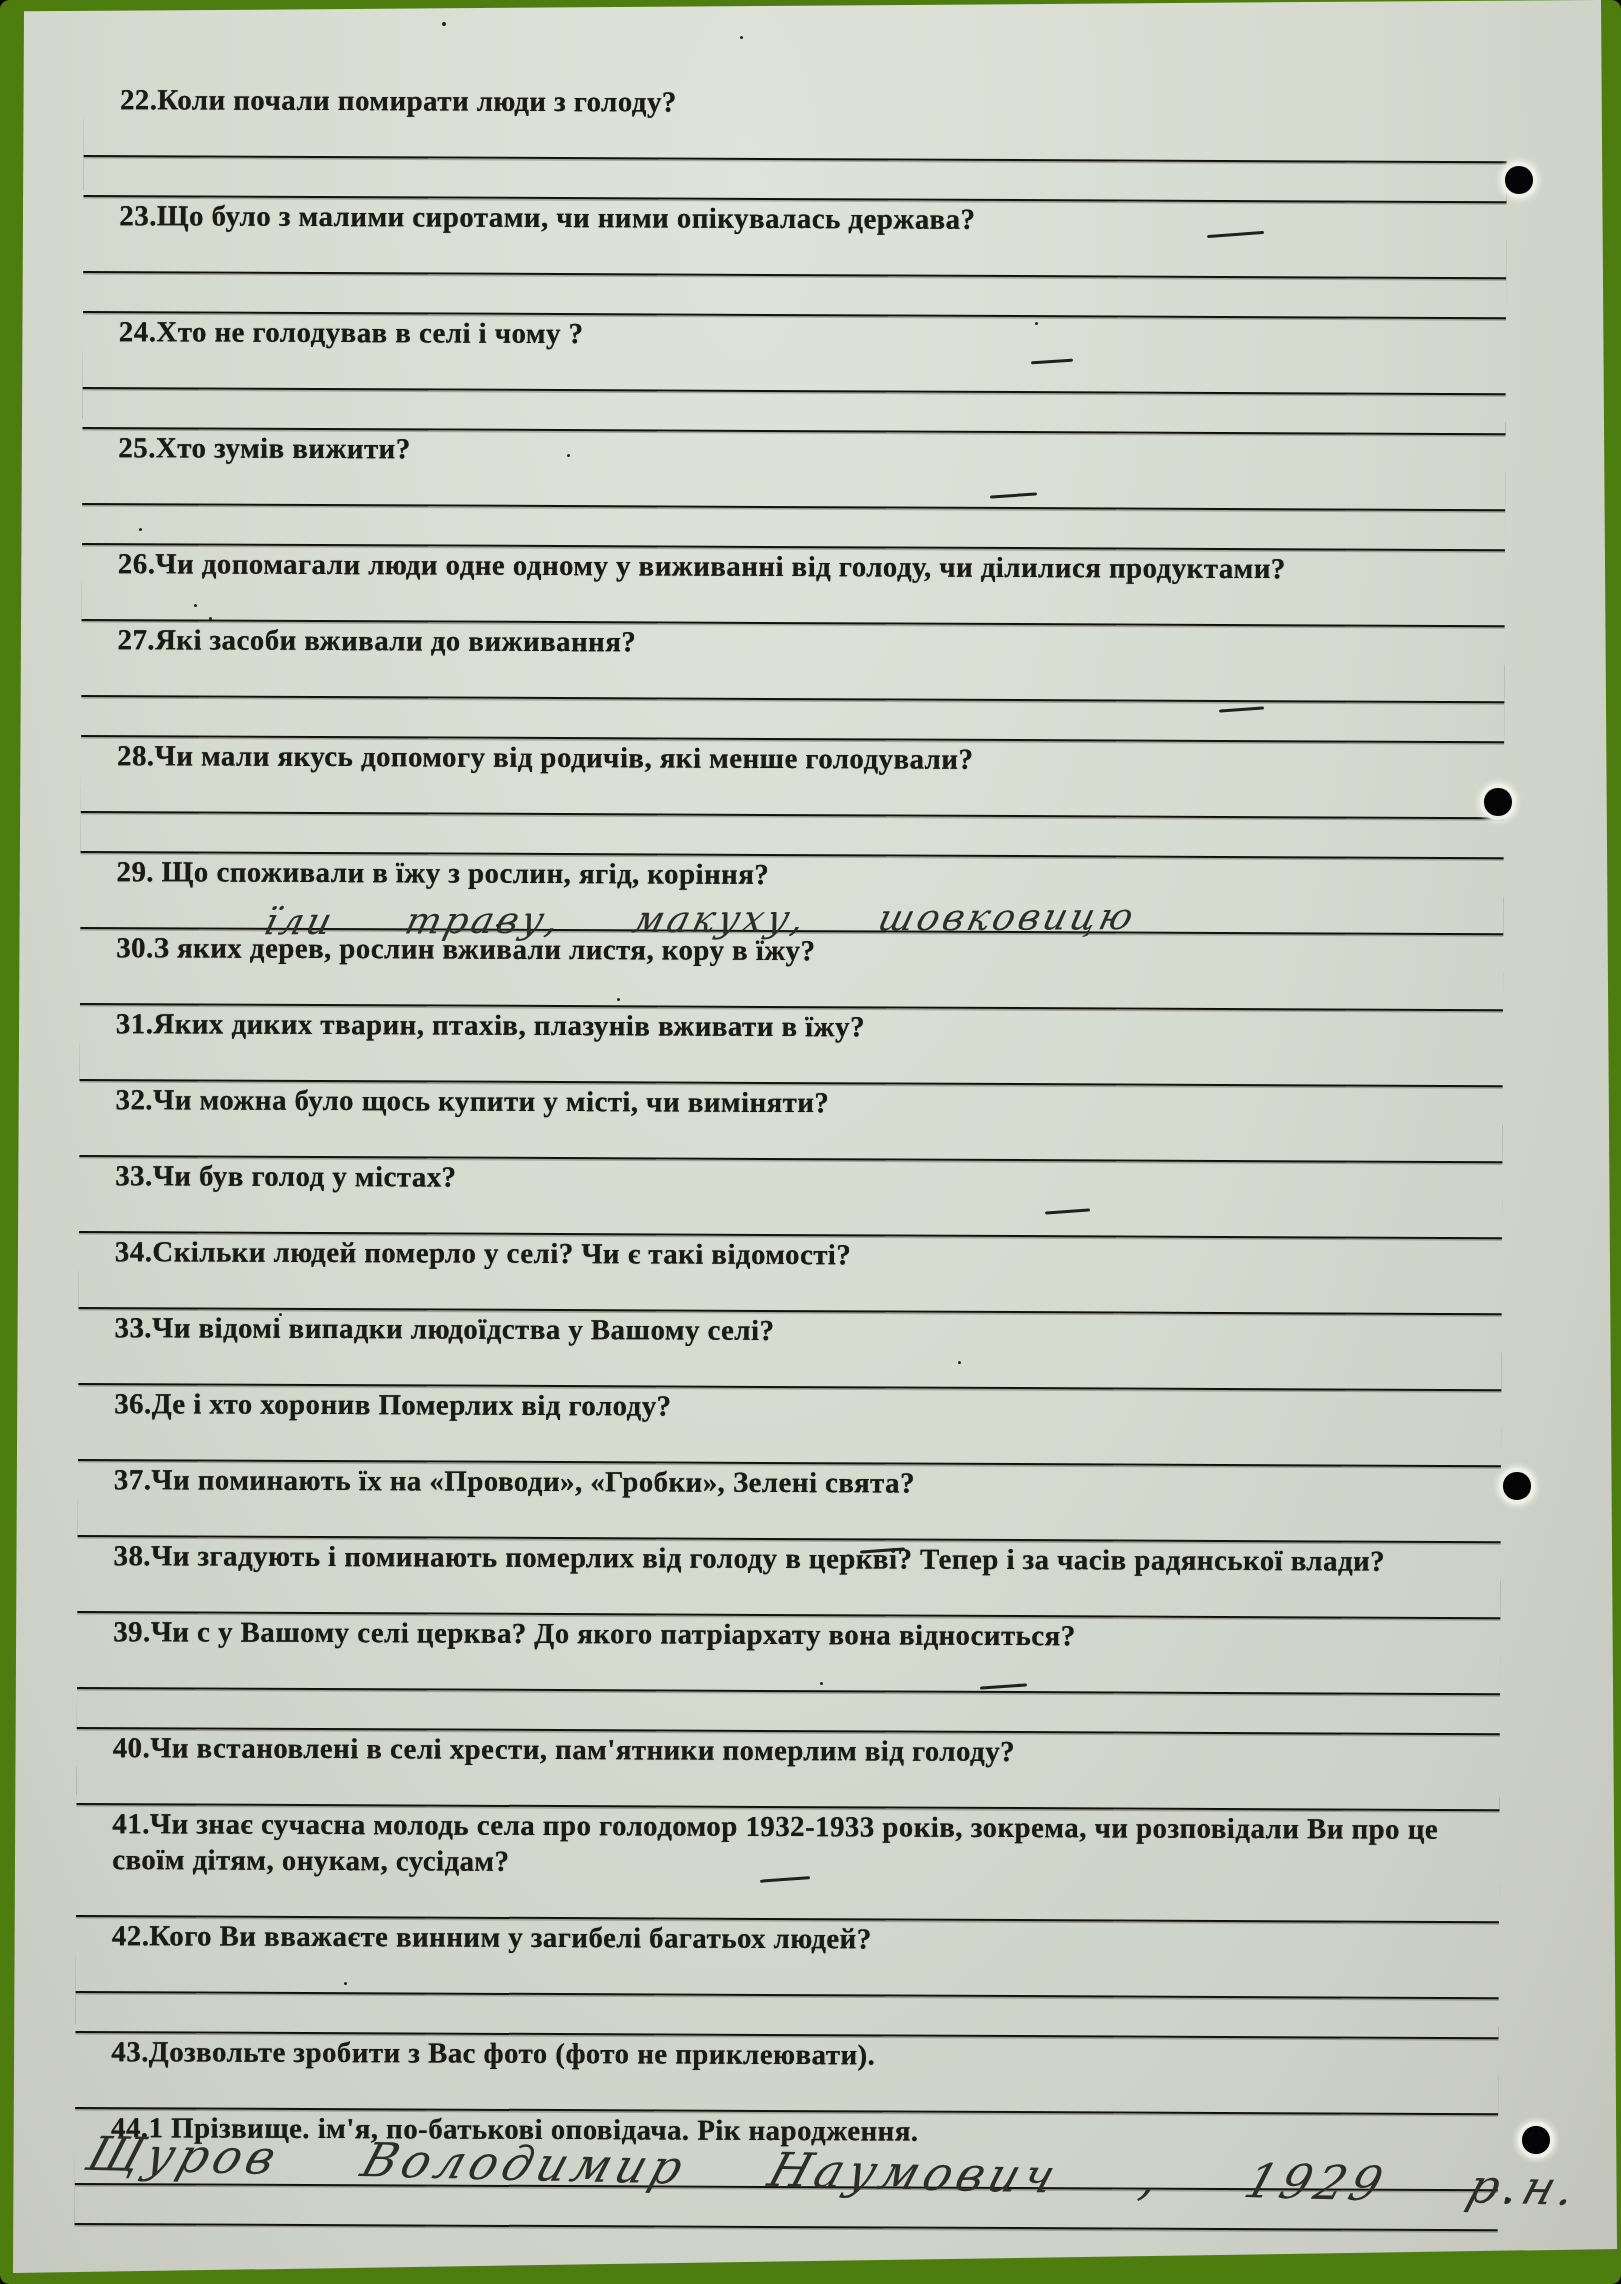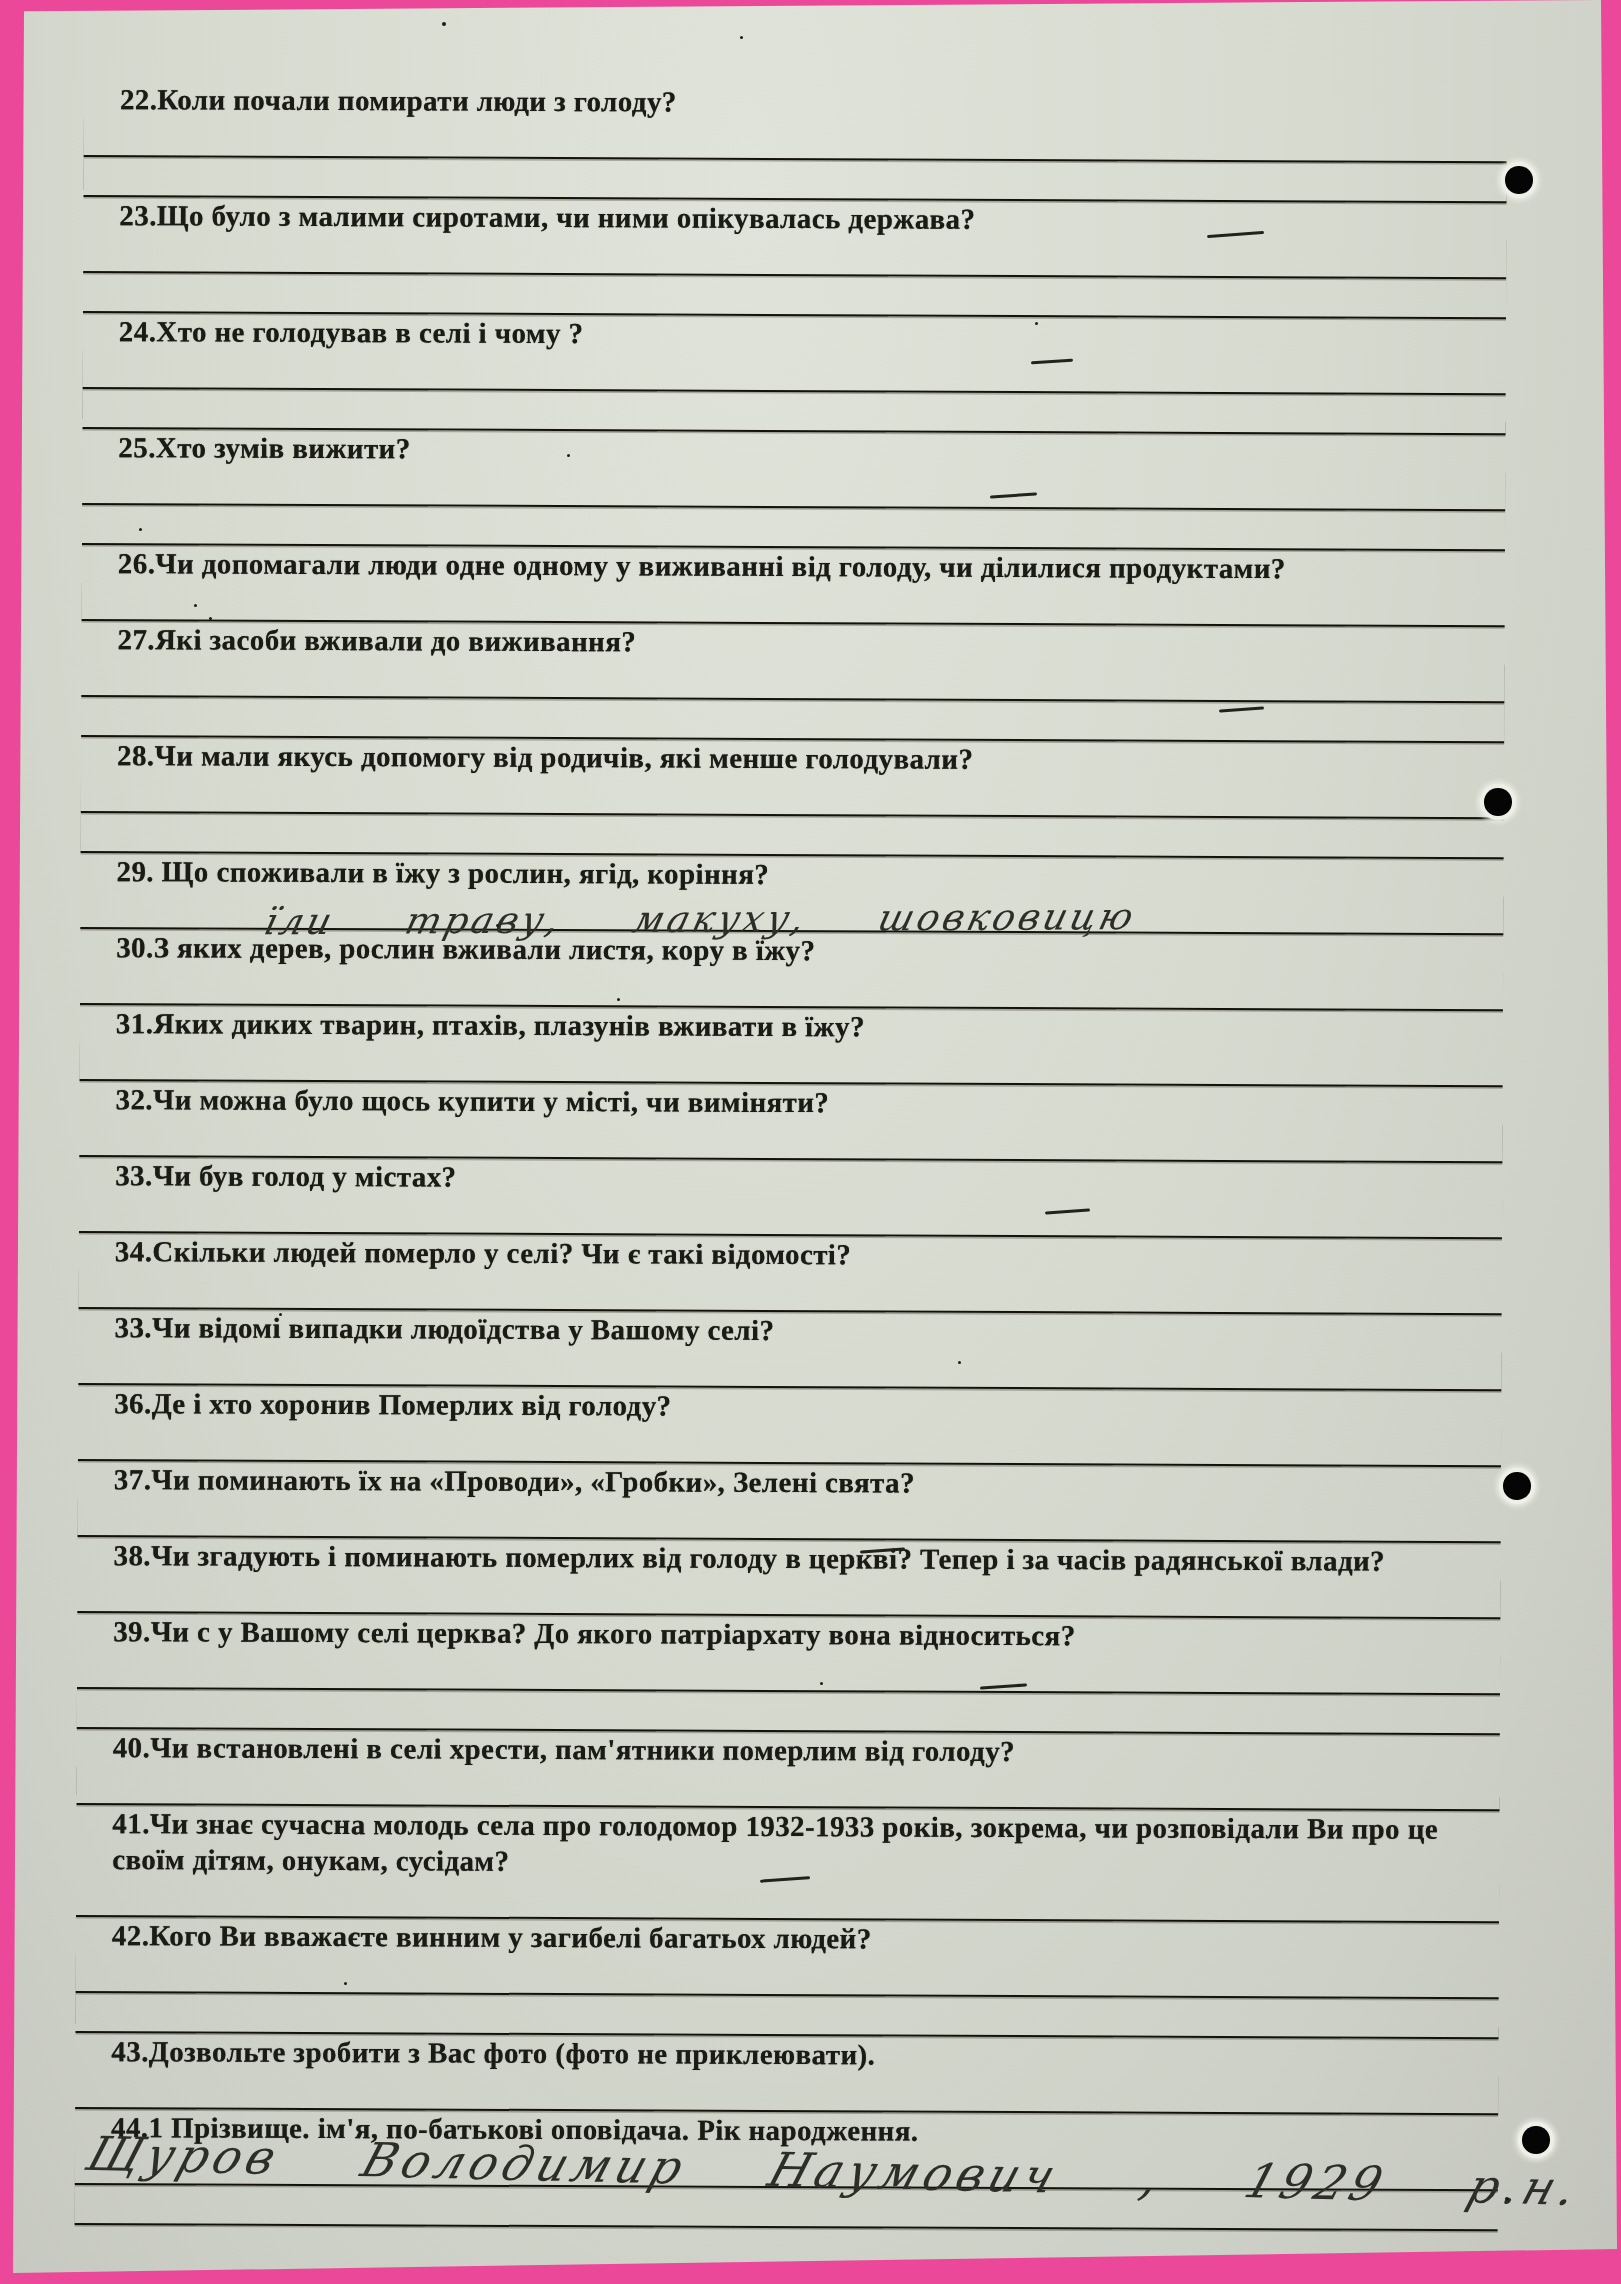--- a/index.html
+++ b/index.html
@@ -7,21 +7,22 @@
     padding: 0;
     width: 1621px;
     height: 2284px;
     background: #070706;
     overflow: hidden;
     font-family: "Liberation Serif", "DejaVu Serif", serif;
   }
   .scan-stage {
     position: absolute;
     inset: 0;
-    background: #ec4899;
+    background: #4d7c0f;
+    border-radius: 9px;
   }
   
   .paper {
     position: absolute;
     inset: 0;
     clip-path: polygon(24px 11.3px, 1601px 0px, 1617px 2249px, 13px 2273px);
     background:
       radial-gradient(ellipse at 46% 8%, #e0e3d9 0%, #d7dacf 46%, #cdd0c6 78%, #c3c5bd 100%);
   }
   .content {

